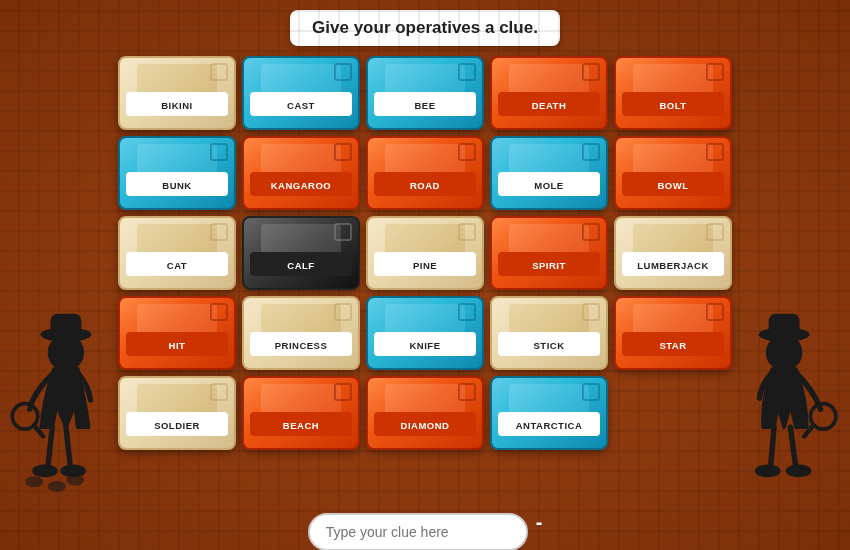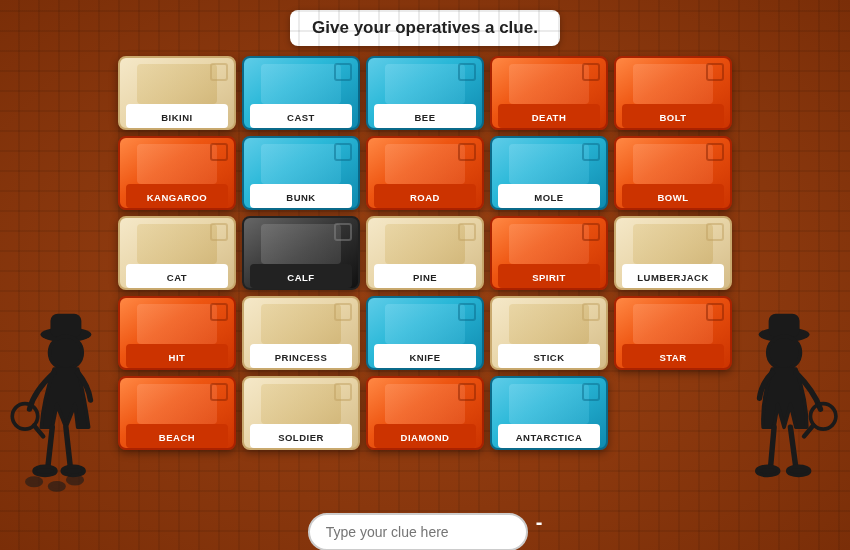--- a/index.html
+++ b/index.html
@@ -111,21 +111,21 @@
     }
     .card.orange .card-image-area {
       background: linear-gradient(135deg, #ff9966, #ee6633);
     }
     .card.dark .card-image-area {
       background: linear-gradient(135deg, #888, #555);
     }
 
     .card-label-bg {
       position: absolute;
-      bottom: 0;
+      bottom: 12px;
       left: 6px;
       right: 6px;
       background: white;
       border-radius: 4px;
       padding: 3px 4px;
       text-align: center;
     }
 
     .card.orange .card-label-bg {
       background: #cc3300;
@@ -258,30 +258,30 @@
       <div class="card orange">
         <div class="card-image-area"></div>
         <div class="card-stamp"></div>
         <div class="card-label-bg"><span class="card-label">DEATH</span></div>
       </div>
       <div class="card orange">
         <div class="card-image-area"></div>
         <div class="card-stamp"></div>
         <div class="card-label-bg"><span class="card-label">BOLT</span></div>
       </div>
+      <div class="card blue">
+        <div class="card-image-area"></div>
+        <div class="card-stamp"></div>
+        <div class="card-label-bg"><span class="card-label">BUNK</span></div>
+      </div>
       <div class="card orange">
         <div class="card-image-area"></div>
         <div class="card-stamp"></div>
         <div class="card-label-bg"><span class="card-label">KANGAROO</span></div>
       </div>
-      <div class="card blue">
-        <div class="card-image-area"></div>
-        <div class="card-stamp"></div>
-        <div class="card-label-bg"><span class="card-label">BUNK</span></div>
-      </div>
       <div class="card orange">
         <div class="card-image-area"></div>
         <div class="card-stamp"></div>
         <div class="card-label-bg"><span class="card-label">ROAD</span></div>
       </div>
       <div class="card blue">
         <div class="card-image-area"></div>
         <div class="card-stamp"></div>
         <div class="card-label-bg"><span class="card-label">MOLE</span></div>
       </div>
@@ -333,29 +333,29 @@
       <div class="card neutral">
         <div class="card-image-area"></div>
         <div class="card-stamp"></div>
         <div class="card-label-bg"><span class="card-label">STICK</span></div>
       </div>
       <div class="card orange">
         <div class="card-image-area"></div>
         <div class="card-stamp"></div>
         <div class="card-label-bg"><span class="card-label">STAR</span></div>
       </div>
+      <div class="card neutral">
+        <div class="card-image-area"></div>
+        <div class="card-stamp"></div>
+        <div class="card-label-bg"><span class="card-label">SOLDIER</span></div>
+      </div>
       <div class="card orange">
         <div class="card-image-area"></div>
         <div class="card-stamp"></div>
         <div class="card-label-bg"><span class="card-label">BEACH</span></div>
-      </div>
-      <div class="card neutral">
-        <div class="card-image-area"></div>
-        <div class="card-stamp"></div>
-        <div class="card-label-bg"><span class="card-label">SOLDIER</span></div>
       </div>
       <div class="card orange">
         <div class="card-image-area"></div>
         <div class="card-stamp"></div>
         <div class="card-label-bg"><span class="card-label">DIAMOND</span></div>
       </div>
       <div class="card blue">
         <div class="card-image-area"></div>
         <div class="card-stamp"></div>
         <div class="card-label-bg"><span class="card-label">ANTARCTICA</span></div>

